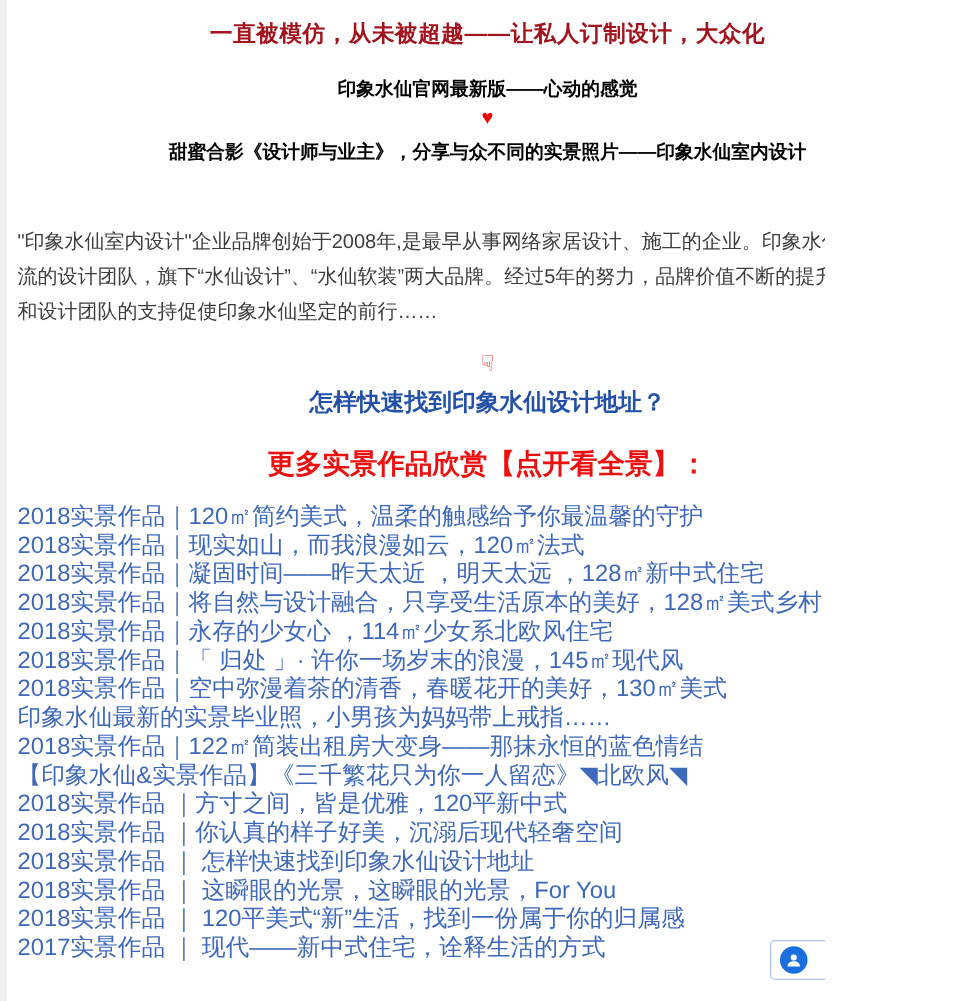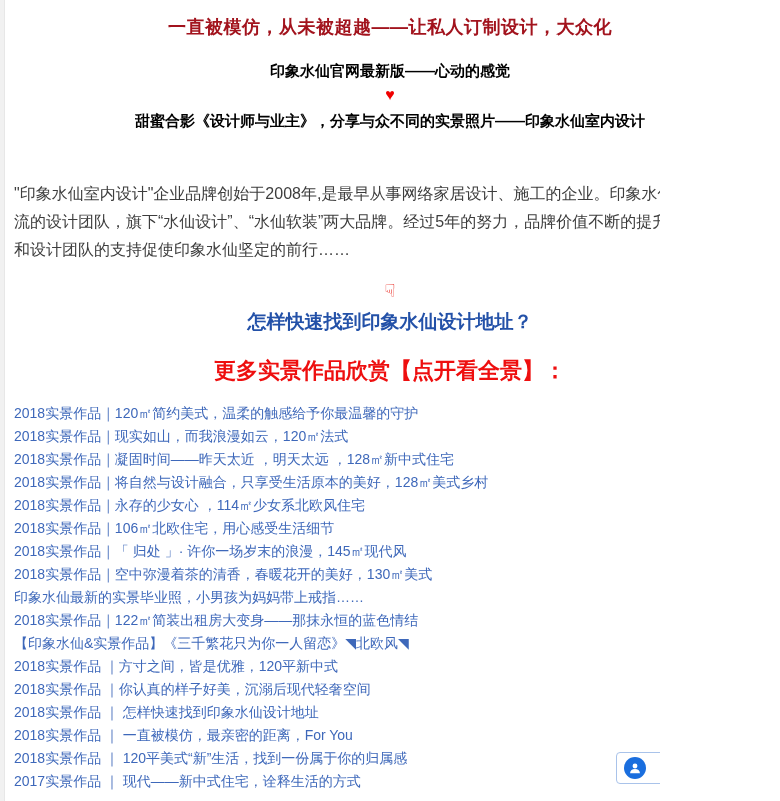--- a/index.html
+++ b/index.html
@@ -16,21 +16,21 @@
   .sub2{top:112px;}
   .intro{
     position:absolute;top:180px;left:14px;width:754px;margin:0;
     font-size:16px;line-height:28px;color:#3d3d3d;text-align:left;
   }
   .pointer{top:281px;font-size:18px;color:#e8241c;font-weight:bold;line-height:20px;}
   .q-heading{top:309px;font-size:19px;font-weight:bold;color:#2351a8;cursor:pointer;}
   .gallery-heading{top:356px;font-size:22px;font-weight:bold;color:#ee0f0f;}
   .links{position:absolute;top:402px;left:14px;width:760px;}
   .links a{
-    display:block;height:23px;line-height:23px;font-size:14px;color:#3e68ba;
+    display:block;height:23px;line-height:23px;font-size:19px;color:#3e68ba;
     text-decoration:none;white-space:nowrap;cursor:pointer;
   }
   .chat-widget{
     position:absolute;top:752px;right:-48px;width:92px;height:32px;
     background:#ffffff;border:1px solid #a9c3ea;border-radius:4px;
     display:flex;align-items:center;padding-left:7px;box-sizing:border-box;cursor:pointer;
   }
   .avatar-circle{
     width:22px;height:22px;border-radius:50%;background:#1a6ede;
     display:flex;align-items:center;justify-content:center;flex:0 0 auto;
@@ -54,30 +54,29 @@
 
   <div class="centered q-heading">怎样快速找到印象水仙设计地址？</div>
   <div class="centered gallery-heading">更多实景作品欣赏【点开看全景】：</div>
 
   <div class="links">
     <a>2018实景作品｜120㎡简约美式，温柔的触感给予你最温馨的守护</a>
     <a>2018实景作品｜现实如山，而我浪漫如云，120㎡法式</a>
     <a>2018实景作品｜凝固时间——昨天太近 ，明天太远 ，128㎡新中式住宅</a>
     <a>2018实景作品｜将自然与设计融合，只享受生活原本的美好，128㎡美式乡村</a>
     <a>2018实景作品｜永存的少女心 ，114㎡少女系北欧风住宅</a>
-    <a>2018实景作品｜106㎡北欧住宅，用心感受生活细节</a>
     <a>2018实景作品｜「 归处 」· 许你一场岁末的浪漫，145㎡现代风</a>
     <a>2018实景作品｜空中弥漫着茶的清香，春暖花开的美好，130㎡美式</a>
     <a>印象水仙最新的实景毕业照，小男孩为妈妈带上戒指……</a>
     <a>2018实景作品｜122㎡简装出租房大变身——那抹永恒的蓝色情结</a>
     <a>【印象水仙&amp;实景作品】《三千繁花只为你一人留恋》◥北欧风◥</a>
     <a>2018实景作品 ｜方寸之间，皆是优雅，120平新中式</a>
     <a>2018实景作品 ｜你认真的样子好美，沉溺后现代轻奢空间</a>
     <a>2018实景作品 ｜ 怎样快速找到印象水仙设计地址</a>
-    <a>2018实景作品 ｜ 一直被模仿，最亲密的距离，For You</a>
+    <a>2018实景作品 ｜ 这瞬眼的光景，这瞬眼的光景，For You</a>
     <a>2018实景作品 ｜ 120平美式“新”生活，找到一份属于你的归属感</a>
     <a>2017实景作品 ｜ 现代——新中式住宅，诠释生活的方式</a>
   </div>
 
   <div class="chat-widget">
     <span class="avatar-circle">
       <svg width="14" height="14" viewBox="0 0 24 24">
         <circle cx="12" cy="8.5" r="4.2" fill="#ffffff"></circle>
         <path d="M3.5 21c0-4.7 3.8-7.2 8.5-7.2s8.5 2.5 8.5 7.2z" fill="#ffffff"></path>
       </svg>

